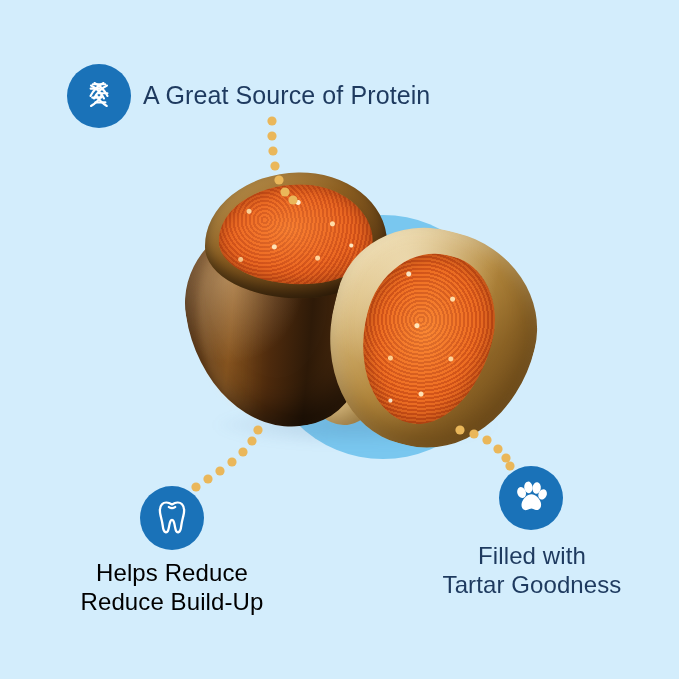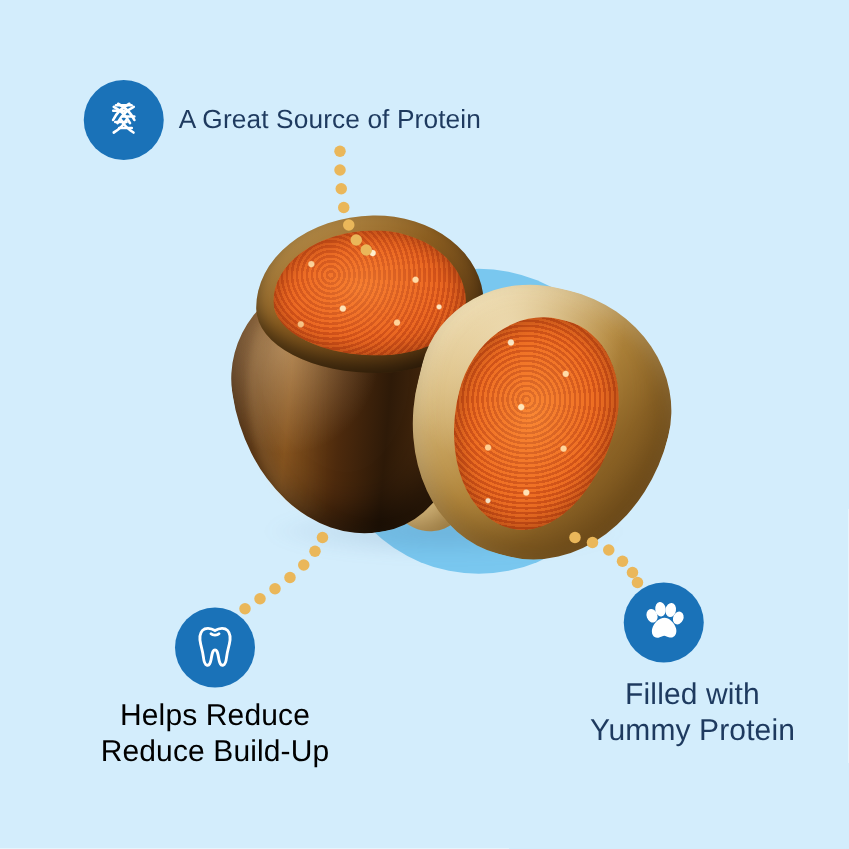--- a/index.html
+++ b/index.html
@@ -175,34 +175,34 @@
   .feature-label {
     position: absolute;
     color: #1e3a5f;
     font-weight: 400;
     letter-spacing: .1px;
     white-space: pre-line;
   }
   #label-protein {
     left: 143px;
     top: 80px;
-    font-size: 21px;
+    font-size: 25px;
     line-height: 31px;
     text-align: left;
   }
   #label-tartar {
     left: 50px;
     top: 558px;
     width: 244px;
     font-size: 24px;
     line-height: 29px;
     text-align: center;
   }
   #label-yummy {
-    left: 432px;
+    left: 410px;
     top: 541px;
     width: 244px;
     font-size: 24px;
     line-height: 29px;
     text-align: center;
   }
 
   
   .dots { position: absolute; left: 0; top: 0; width: 679px; height: 679px; pointer-events: none; }
   .dots circle { fill: #eab75a; }
@@ -310,15 +310,15 @@
                  C23.2 14.2, 27.6 18.2, 28.8 22.6
                  C30.0 27.0, 27.6 30.6, 23.8 30.0
                  C21.6 29.6, 20.6 28.6, 19.4 28.6
                  C18.2 28.6, 17.0 29.7, 14.8 30.1
                  C11.0 30.8, 8.6 27.2, 9.8 22.8
                  C11.0 18.4, 15.2 14.2, 19.6 14.2 Z"></path>
       </svg>
     </span>
   </div>
 
-  <div class="feature-label" id="label-yummy" style="color: rgb(30, 58, 95);"><span>Filled with</span><br><span>Yummy Protein</span></div>
+  <div class="feature-label" id="label-yummy" style="color: rgb(30, 58, 95);"><span>Filled with</span><br><span>Tartar Goodness</span></div>
 
 </div>
 
 </body></html>

